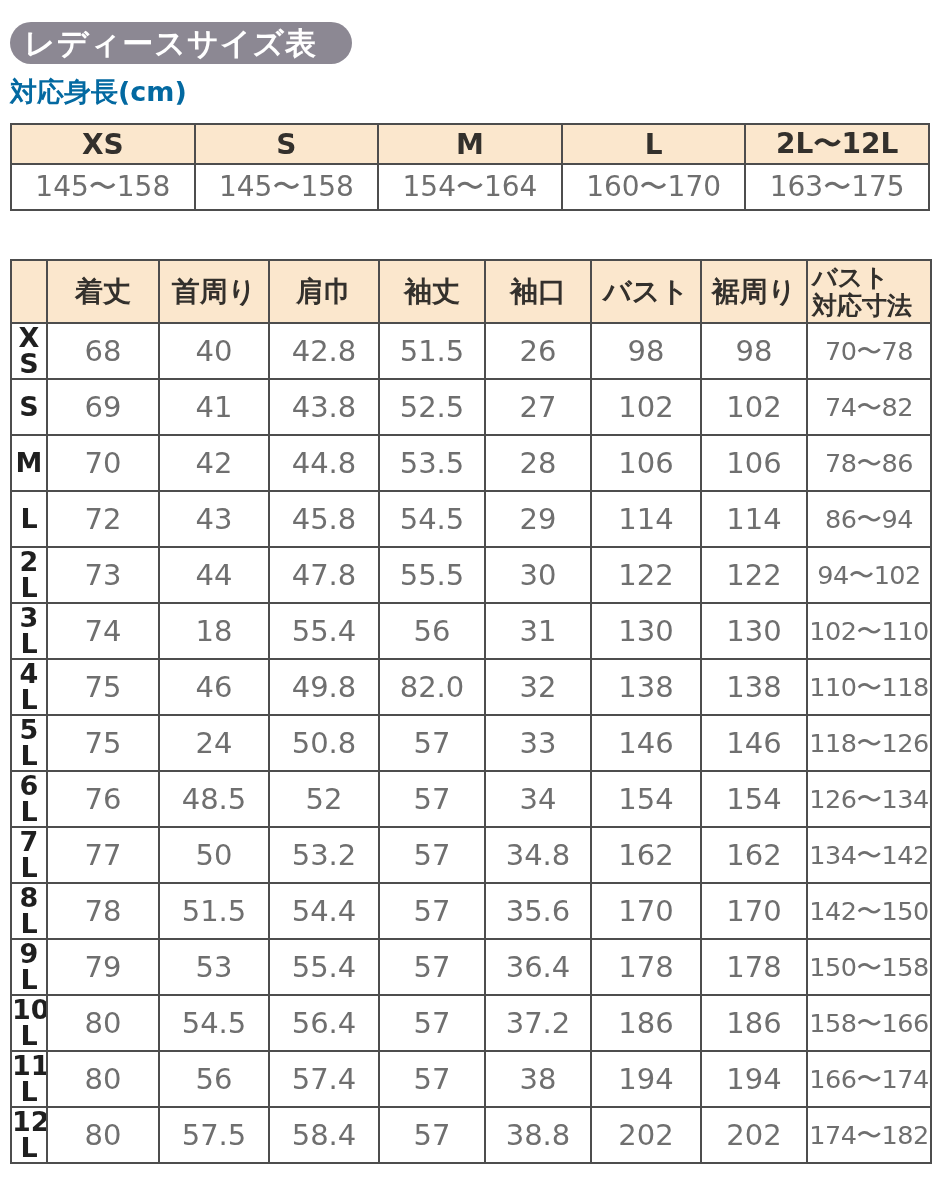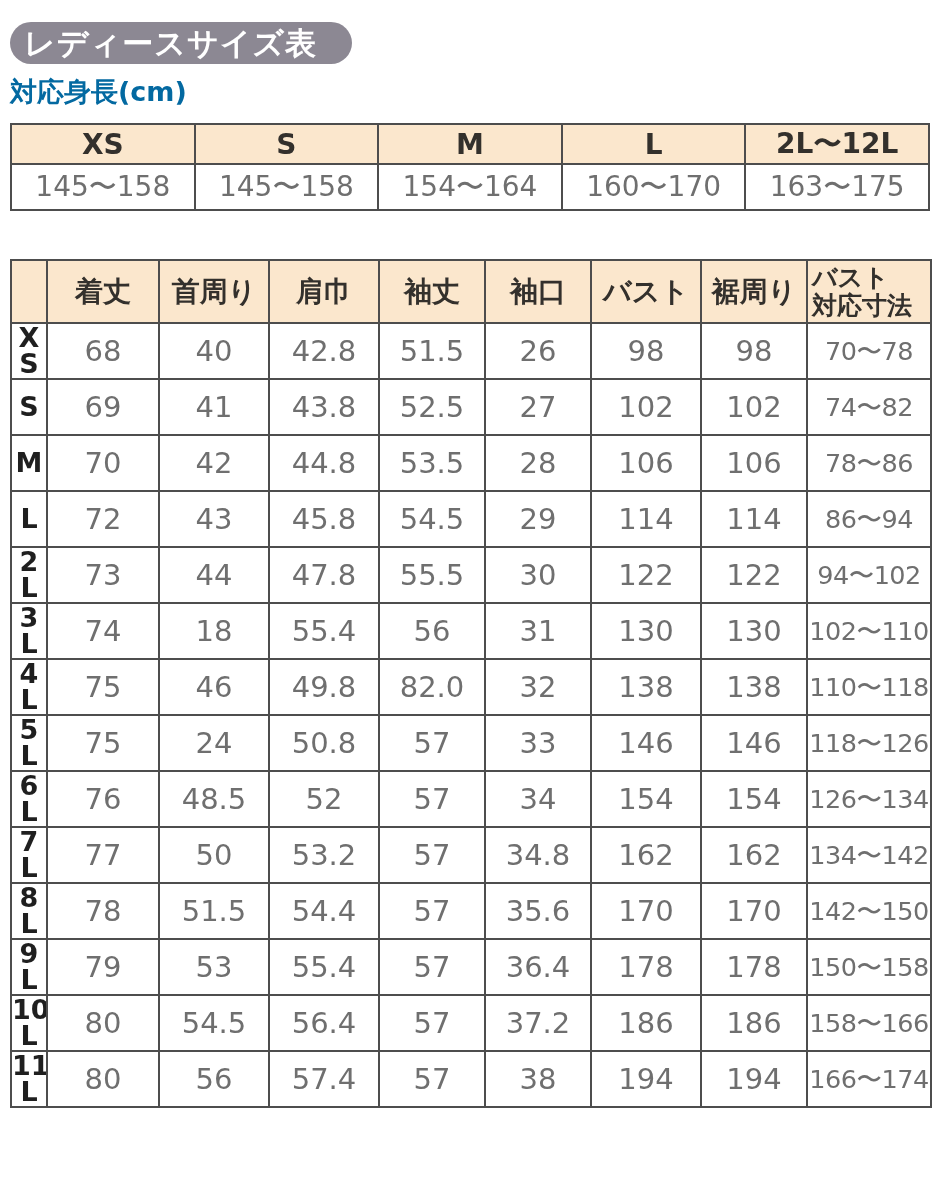--- a/index.html
+++ b/index.html
@@ -321,16 +321,28 @@
 L</td>
           <td>80</td>
           <td>56</td>
           <td>57.4</td>
           <td>57</td>
           <td>38</td>
           <td>194</td>
           <td>194</td>
           <td class="col-last">166〜174</td>
         </tr>
+        <tr>
+          <td class="size-label">12
+L</td>
+          <td>80</td>
+          <td>57.5</td>
+          <td>58.4</td>
+          <td>57</td>
+          <td>38.8</td>
+          <td>202</td>
+          <td>202</td>
+          <td class="col-last">174〜182</td>
+        </tr>
       </tbody>
   </table>
 
 </div>
 
 </body></html>

